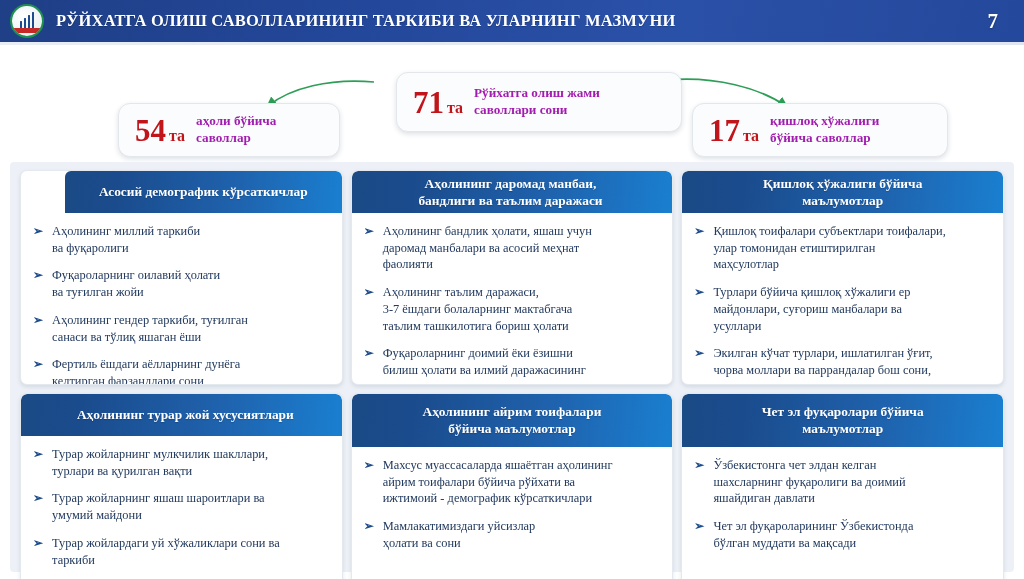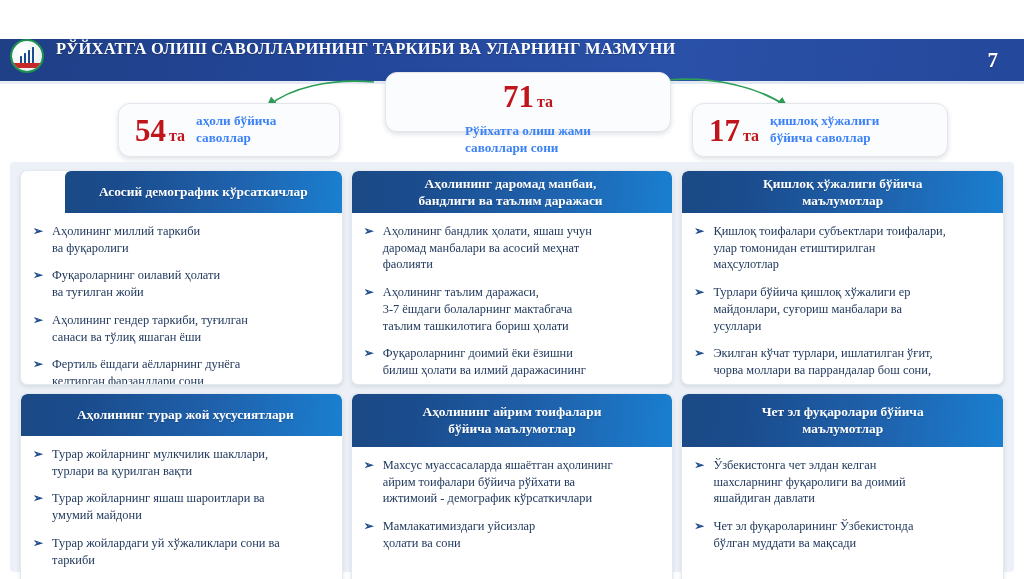--- a/index.html
+++ b/index.html
@@ -13,21 +13,21 @@
     position: relative;
     width: 1024px; height: 579px;
     background: #ffffff;
   }
 
   
   .banner {
     position: absolute; left: 0; top: 0;
     width: 1024px; height: 42px;
     background: linear-gradient(100deg, #1f3f86 0%, #23479a 35%, #2a51a8 65%, #24489b 100%);
-    display: flex; align-items: flex-start; margin-top: 39px;
+    display: flex; align-items: center;
   }
   .banner:after{
     content:""; position:absolute; left:0; bottom:-3px; width:100%; height:3px;
     background: linear-gradient(90deg,#e9edf4,#dfe6f1);
   }
   .logo {
     width: 34px; height: 34px; margin-left: 10px; margin-right: 12px;
     border-radius: 50%;
     background: radial-gradient(circle at 35% 32%, #ffffff 0%, #f2f6f7 48%, #e2ebec 100%);
     border: 2.5px solid #1e9150;
@@ -68,24 +68,24 @@
     box-shadow: 0 2px 5px rgba(40,60,90,.16);
     display: flex; align-items: center; gap: 11px;
     padding: 8px 16px;
   }
   .callout .num {
     color: #c0161b; font-size: 31px; font-weight: bold;
     line-height: 1; white-space: nowrap;
   }
   .callout .num .ta { font-size: 16px; margin-left: 3px; }
   .callout .txt {
-    color: #3b82f6; font-size: 13.2px; font-weight: bold; line-height: 1.28;
+    color: #a21caf; font-size: 13.2px; font-weight: bold; line-height: 1.28;
   }
   #callout-left   { left: 118px; top: 103px; width: 222px; height: 54px; }
-  #callout-center { left: 385px; top: 72px;  width: 286px; height: 60px; flex-direction: column; }
+  #callout-center { left: 396px; top: 72px;  width: 286px; height: 60px; }
   #callout-right  { left: 692px; top: 103px; width: 256px; height: 54px; }
 
   .arrows { position: absolute; left: 0; top: 0; width: 1024px; height: 180px; pointer-events: none; }
 
   
   .panel {
     position: absolute; left: 10px; top: 162px;
     width: 1004px; height: 410px;
     background: #edf1f7;
     border-radius: 4px;

